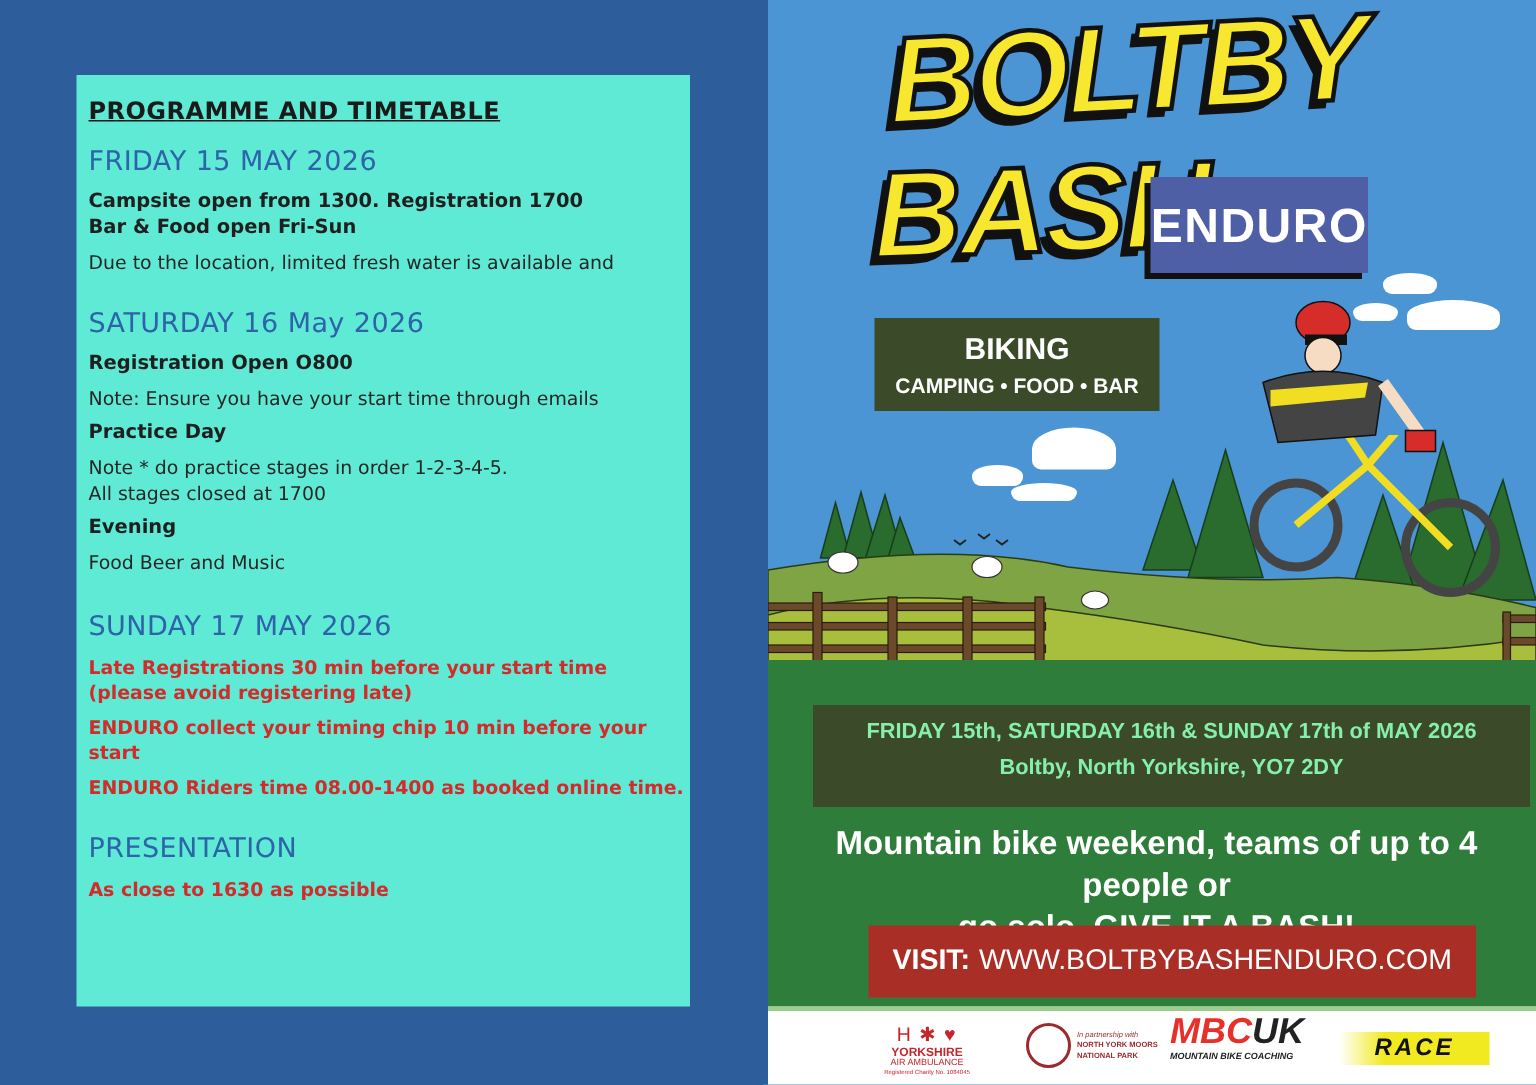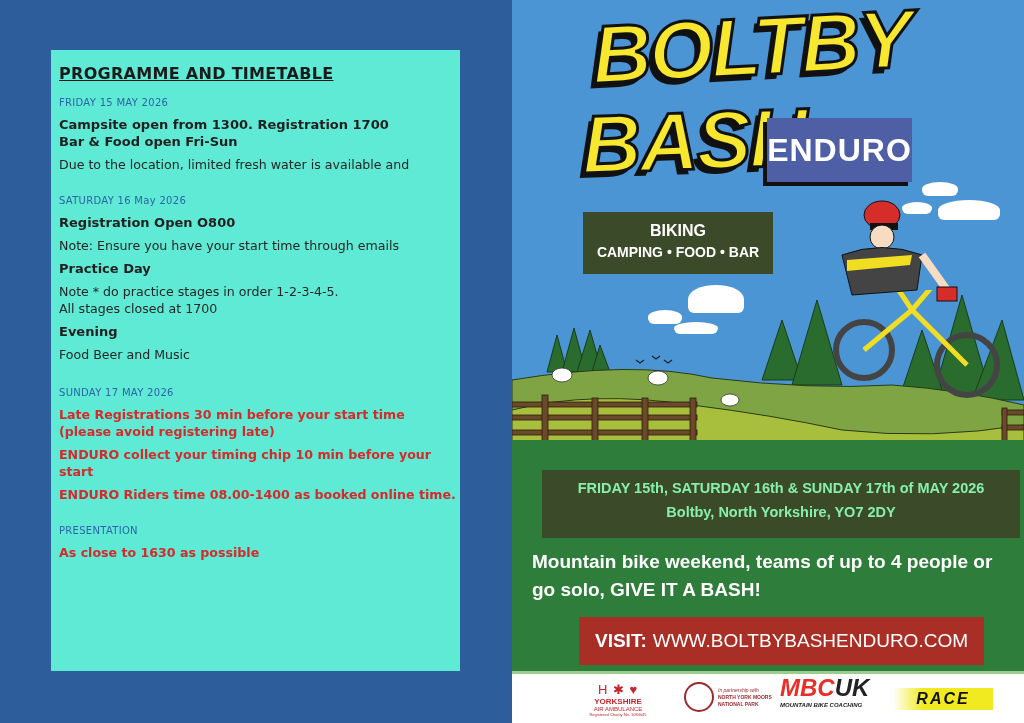--- a/index.html
+++ b/index.html
@@ -11,21 +11,21 @@
   
   .panel {
     position: absolute; left: 51px; top: 50px; width: 409px; height: 621px;
     background: #5eead4; box-sizing: border-box; padding: 14px 0 0 8px;
     color: #222;
   }
   .panel-title {
     font-size: 16px; font-weight: bold; text-decoration: underline;
     letter-spacing: 0.3px; margin: 0 0 14px 0; color: #1a1a1a;
   }
-  .day-head { font-size: 10px; color: #2d63a8; margin: 0 0 8px 0; letter-spacing: 0.3px; }
+  .day-head { font-size: 18px; color: #2d63a8; margin: 0 0 8px 0; letter-spacing: 0.3px; }
   .bold-line { font-size: 13px; font-weight: bold; line-height: 17px; margin: 0 0 6px 0; color:#1f1f1f; }
   .normal-line { font-size: 12.6px; line-height: 17px; margin: 0 0 6px 0; color:#262626; }
   .red-line { font-size: 12.6px; font-weight: bold; line-height: 17px; margin: 0 0 6px 0; color: #d42a2a; }
   .section { margin-bottom: 22px; }
   .section.sat { margin-bottom: 24px; }
 
   
   .poster { position: absolute; left: 512px; top: 0; width: 512px; height: 723px; overflow: hidden; background: #4c96d6; }
   .sky { position: absolute; left: 0; top: 0; width: 512px; height: 460px; background: #4b95d5; }
   .title-word {
@@ -41,35 +41,35 @@
     background: #4f5fa6; box-shadow: -4px 4px 0 #111;
     display: flex; align-items: center; justify-content: center;
     color: #fff; font-family: "Liberation Sans", sans-serif; font-size: 32px; font-weight: bold;
     letter-spacing: 1px;
   }
   .tag-box {
     position: absolute; left: 71px; top: 212px; width: 190px; height: 62px;
     background: #3b4a28; color: #fff; text-align: center;
     font-family: "Liberation Sans", sans-serif; font-weight: bold;
   }
-  .tag-box .l1 { font-size: 16px; margin-top: 10px; }
+  .tag-box .l1 { font-size: 20px; margin-top: 10px; }
   .tag-box .l2 { font-size: 14px; margin-top: 4px; }
   .cloud { position: absolute; background: #fff; border-radius: 50% 50% 6px 6px; }
   .landscape { position: absolute; left: 0; top: 290px; width: 512px; height: 190px; }
   .green-band { position: absolute; left: 0; top: 440px; width: 512px; height: 232px; background: #2f7d3a; }
   .info-box {
     position: absolute; left: 30px; top: 470px; width: 478px; height: 68px;
     background: #3b4a28; color: #86efac; text-align: center;
     font-family: "Liberation Sans", sans-serif; font-weight: bold;
   }
   .info-box .l1 { font-size: 14.5px; margin-top: 10px; }
   .info-box .l2 { font-size: 14.5px; margin-top: 8px; }
   .tagline {
-    position: absolute; left: 20px; top: 548px; width: 478px; text-align: left; color: #fff;
-    font-family: "Liberation Sans", sans-serif; font-weight: bold; font-size: 19px; line-height: 28px;
+    position: absolute; left: 20px; top: 548px; width: 478px; text-align: center; color: #fff;
+    font-family: "Liberation Sans", sans-serif; font-weight: bold; font-size: 22px; line-height: 28px;
   }
   .visit-box {
     position: absolute; left: 67px; top: 617px; width: 405px; height: 48px;
     background: #a92f26; color: #fff; display: flex; align-items: center; justify-content: center;
     font-family: "Liberation Sans", sans-serif; font-size: 19px;
   }
   .visit-box b { font-weight: 900; margin-right: 6px; }
   .footer { position: absolute; left: 0; top: 671px; width: 512px; height: 52px; background: #fff; border-top: 3px solid #9ccc8e; }
   .logo { position: absolute; top: 8px; font-family: "Liberation Sans", sans-serif; }
   .logo-yaa { left: 76px; width: 60px; text-align: center; color: #c4262e; }

